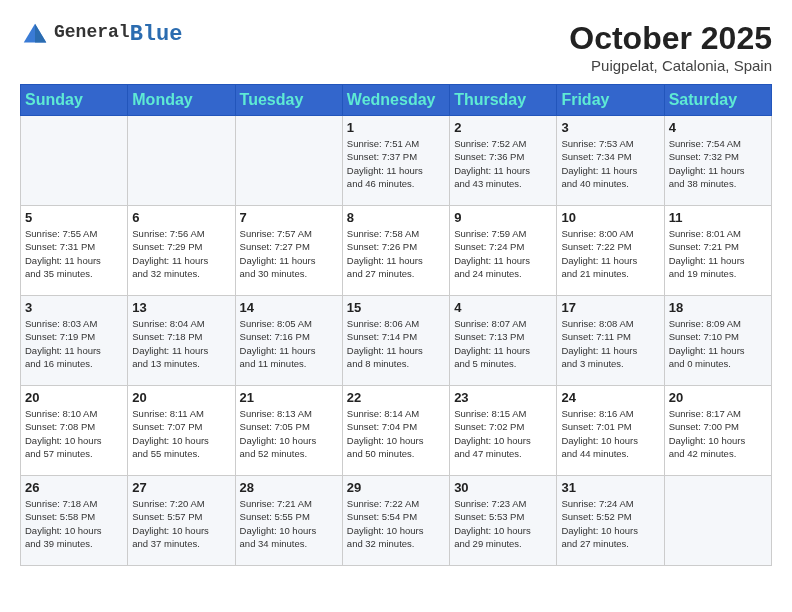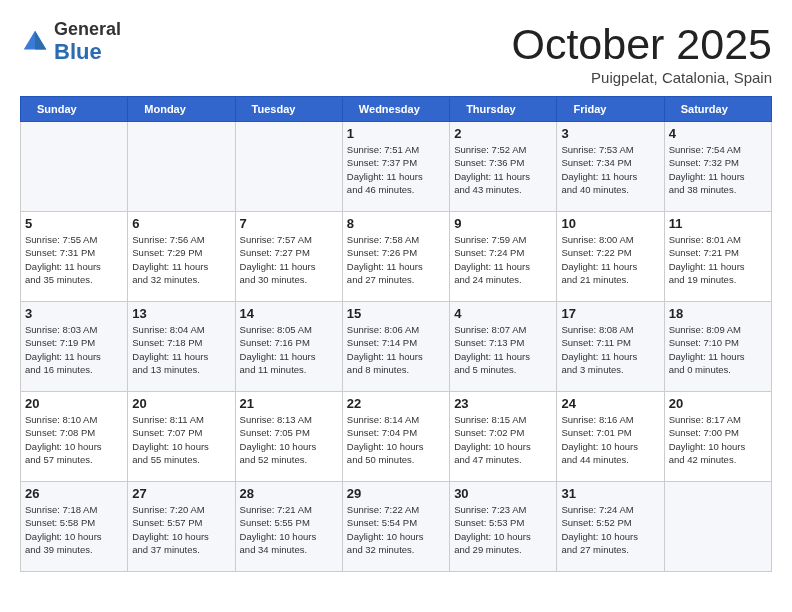--- a/index.html
+++ b/index.html
@@ -15,61 +15,61 @@
       justify-content: space-between;
       align-items: flex-start;
       margin-bottom: 10px;
     }
     .logo {
       display: flex;
       align-items: center;
     }
     .logo-text {
       display: flex;
-      flex-direction: column;
       line-height: 1.1;
+      font-family: Liberation Mono, monospace;
     }
     .logo-general {
       font-size: 18px;
       font-weight: bold;
       color: #333;
     }
     .logo-blue {
       font-size: 22px;
       font-weight: bold;
       color: #2b6cb0;
     }
     .logo-icon {
       width: 30px;
       height: 30px;
       margin-right: 4px;
     }
     .title-block {
       text-align: right;
     }
     .month-title {
-      font-size: 43px;
-      font-weight: normal;
+      font-size: 32px;
+      font-weight: bold;
       color: #222;
     }
     .subtitle {
       font-size: 15px;
       color: #444;
     }
     .calendar {
       width: 100%;
       border-collapse: collapse;
       font-size: 10.5px;
     }
     .calendar thead th {
       background: #3366cc;
-      color: #ffffff;
-      padding: 6px 16px;
+      color: #5eead4;
+      padding: 6px 4px;
       text-align: left;
-      font-size: 11px;
+      font-size: 16px;
       border: 1px solid #2255bb;
     }
     .calendar tbody td {
       border: 1px solid #ccc;
       vertical-align: top;
       padding: 4px;
       width: 107px;
       height: 90px;
       background: #fff;
     }

